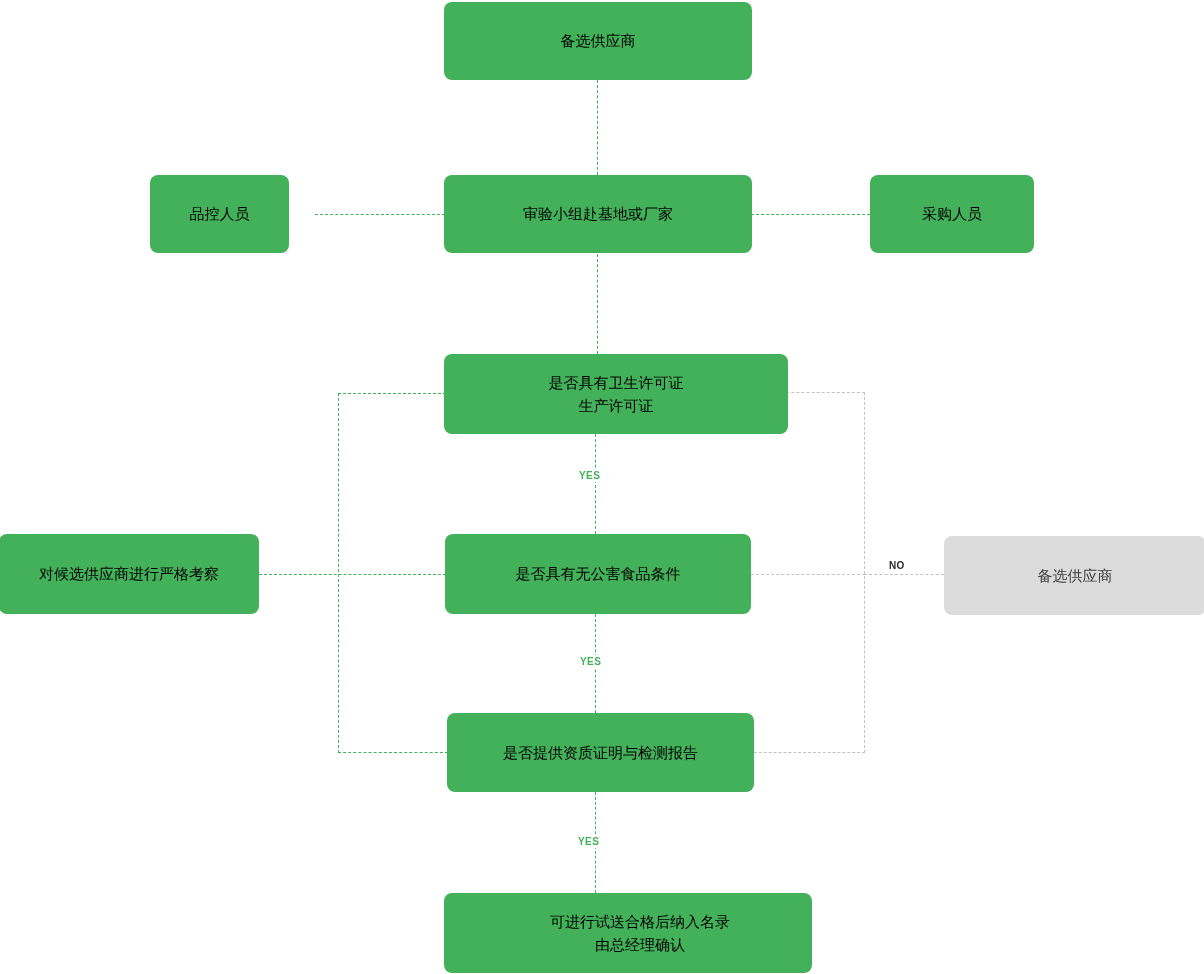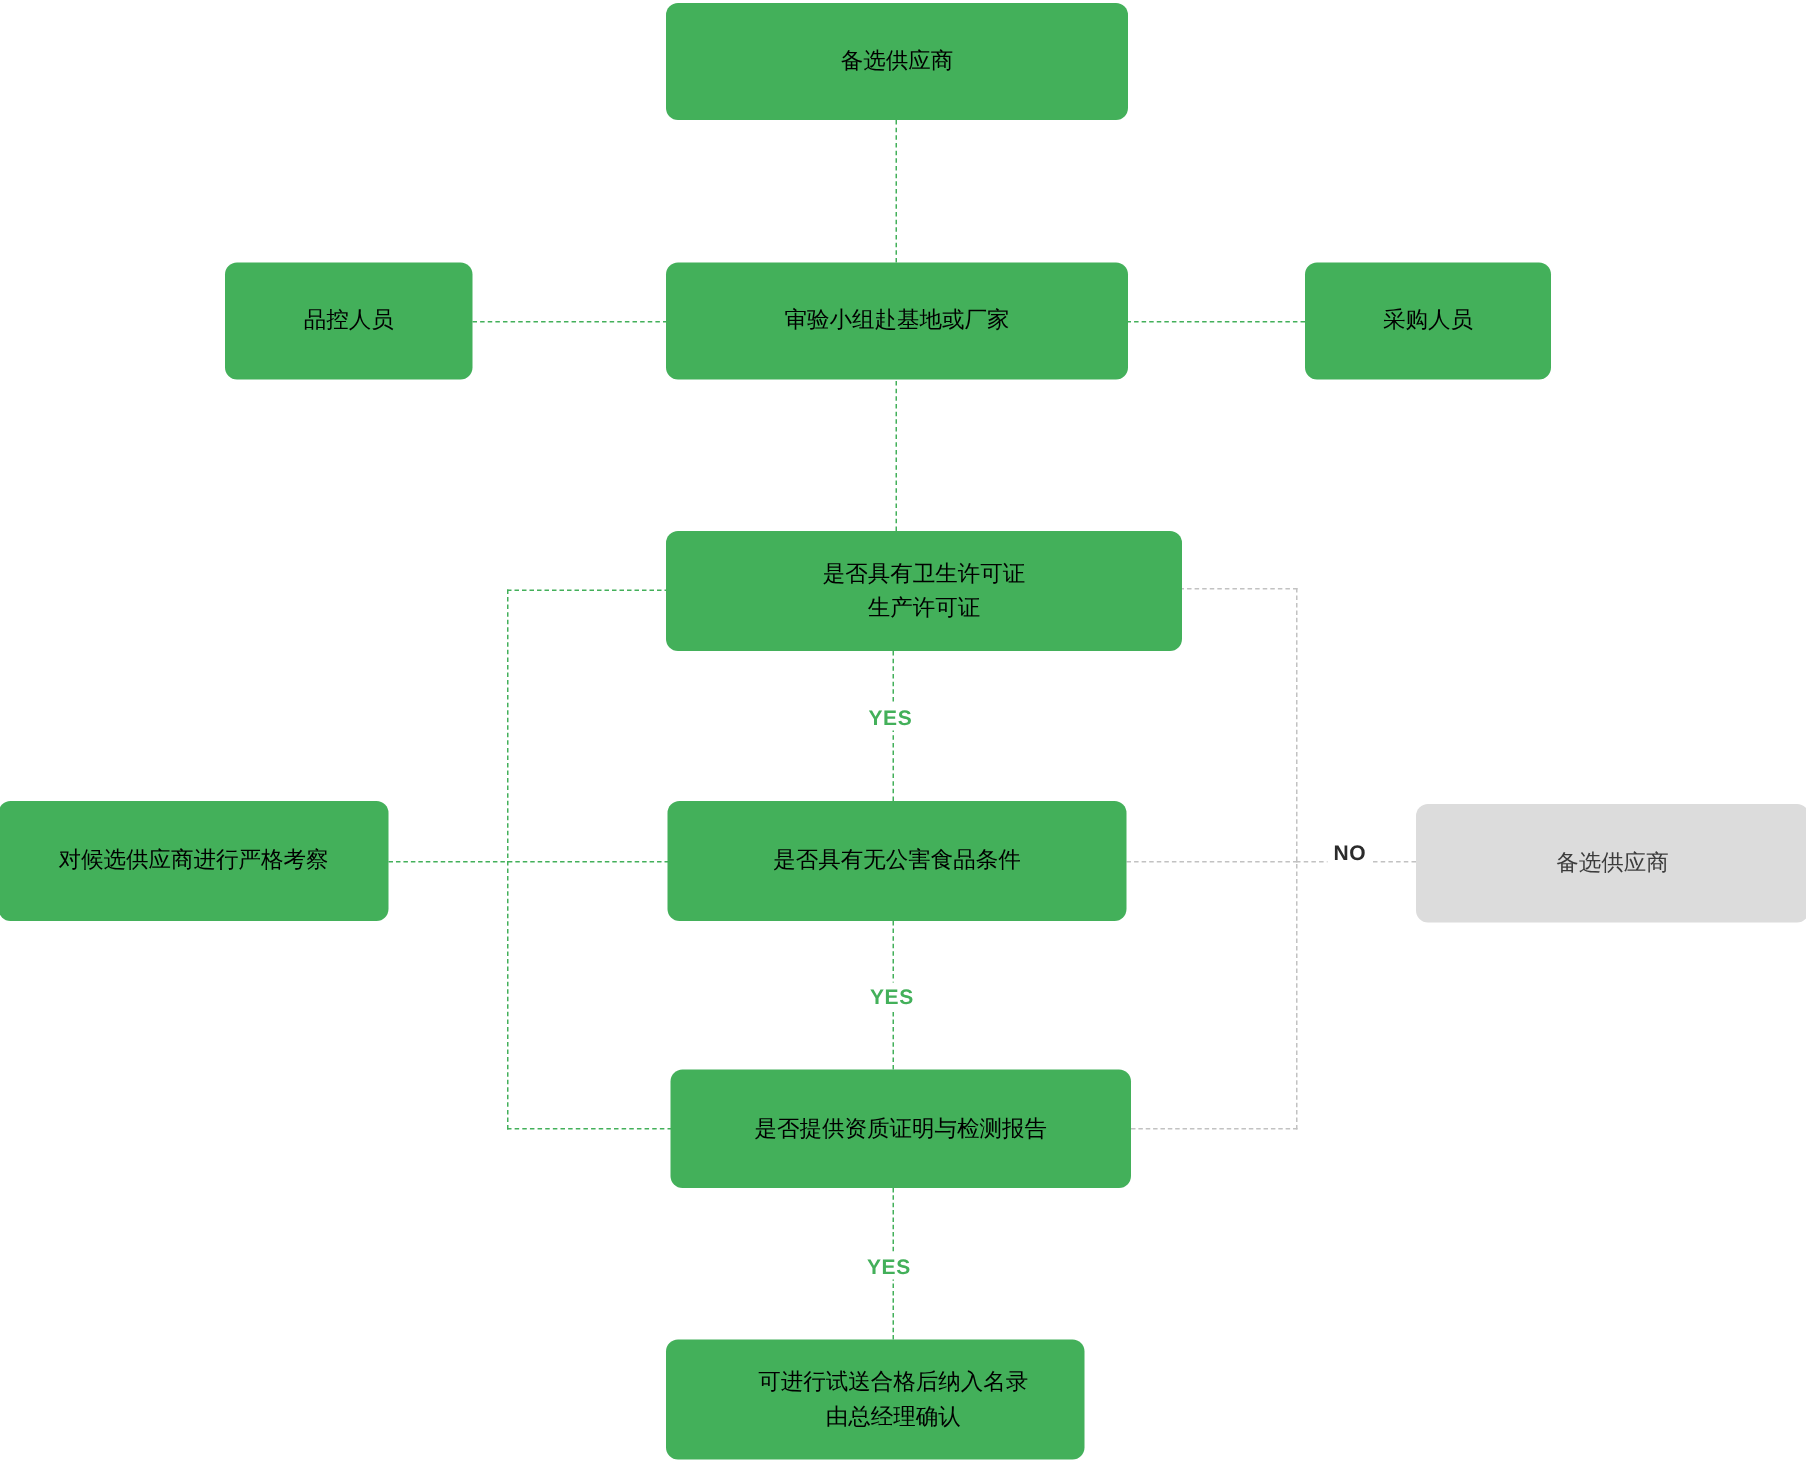--- a/index.html
+++ b/index.html
@@ -63,21 +63,21 @@
     border-left: 1px dashed #c2c2c2;
   }
   .conn.h-grey {
     height: 0;
     border-top: 1px dashed #c2c2c2;
   }
 
   
   .edge-label {
     position: absolute;
-    font-size: 14px;
+    font-size: 10px;
     font-weight: bold;
     letter-spacing: 0.4px;
     z-index: 4;
     background: #ffffff;
     padding: 1px 4px;
   }
   .edge-label.yes { color: #43b05a; }
   .edge-label.no  { color: #2b2b2b; }
 </style>
 </head>
@@ -112,21 +112,21 @@
 
   <div class="edge-label yes" style="left:575px; top:469px;">YES</div>
   <div class="edge-label yes" style="left:576px; top:655px;">YES</div>
   <div class="edge-label yes" style="left:574px; top:835px;">YES</div>
   <div class="edge-label no" style="left:885px; top:559px;">NO</div>
 
   <div class="node green" style="left:444px; top:2px; width:308px; height:78px;">
     <span class="line">备选供应商</span>
   </div>
 
-  <div class="node green" style="left:150px; top:175px; width:165px; height:78px;">
+  <div class="node green" style="left:150px; top:175px; width:139px; height:78px;">
     <span class="line">品控人员</span>
   </div>
 
   <div class="node green" style="left:870px; top:175px; width:164px; height:78px;">
     <span class="line">采购人员</span>
   </div>
 
   <div class="node green" style="left:444px; top:175px; width:308px; height:78px;">
     <span class="line">审验小组赴基地或厂家</span>
   </div>
@@ -145,18 +145,18 @@
   </div>
 
   <div class="node grey" style="left:944px; top:536px; width:262px; height:79px;">
     <span class="line">备选供应商</span>
   </div>
 
   <div class="node green" style="left:447px; top:713px; width:307px; height:79px;">
     <span class="line">是否提供资质证明与检测报告</span>
   </div>
 
-  <div class="node green" style="left:444px; top:893px; width:279px; height:80px;padding-left:24px;">
+  <div class="node green" style="left:444px; top:893px; width:368px; height:80px;padding-left:24px;">
     <span class="line">可进行试送合格后纳入名录</span>
     <span class="line">由总经理确认</span>
   </div>
 
 </div>
 
 </body></html>

